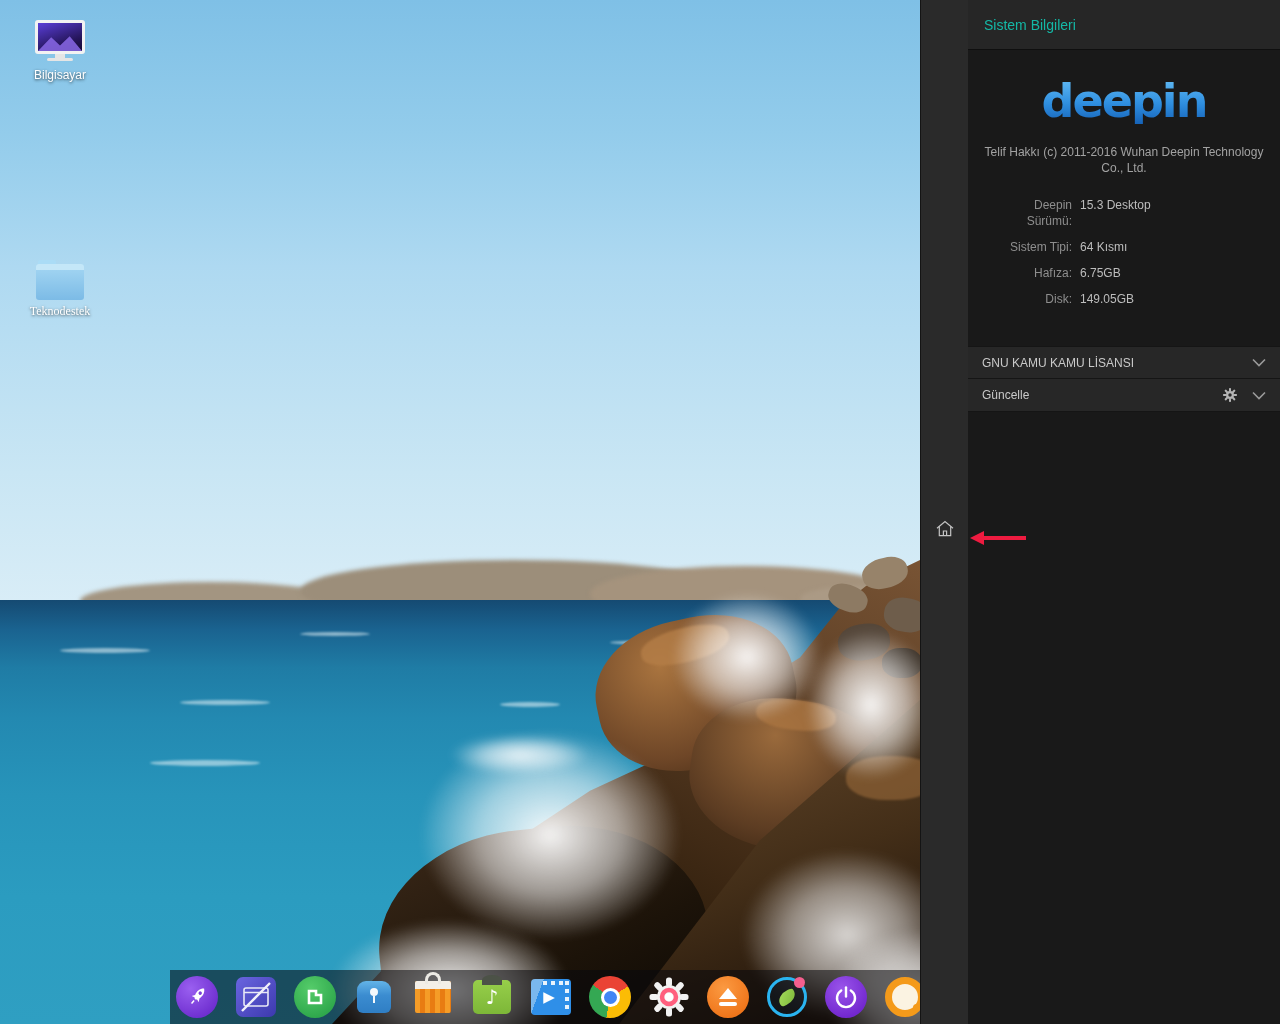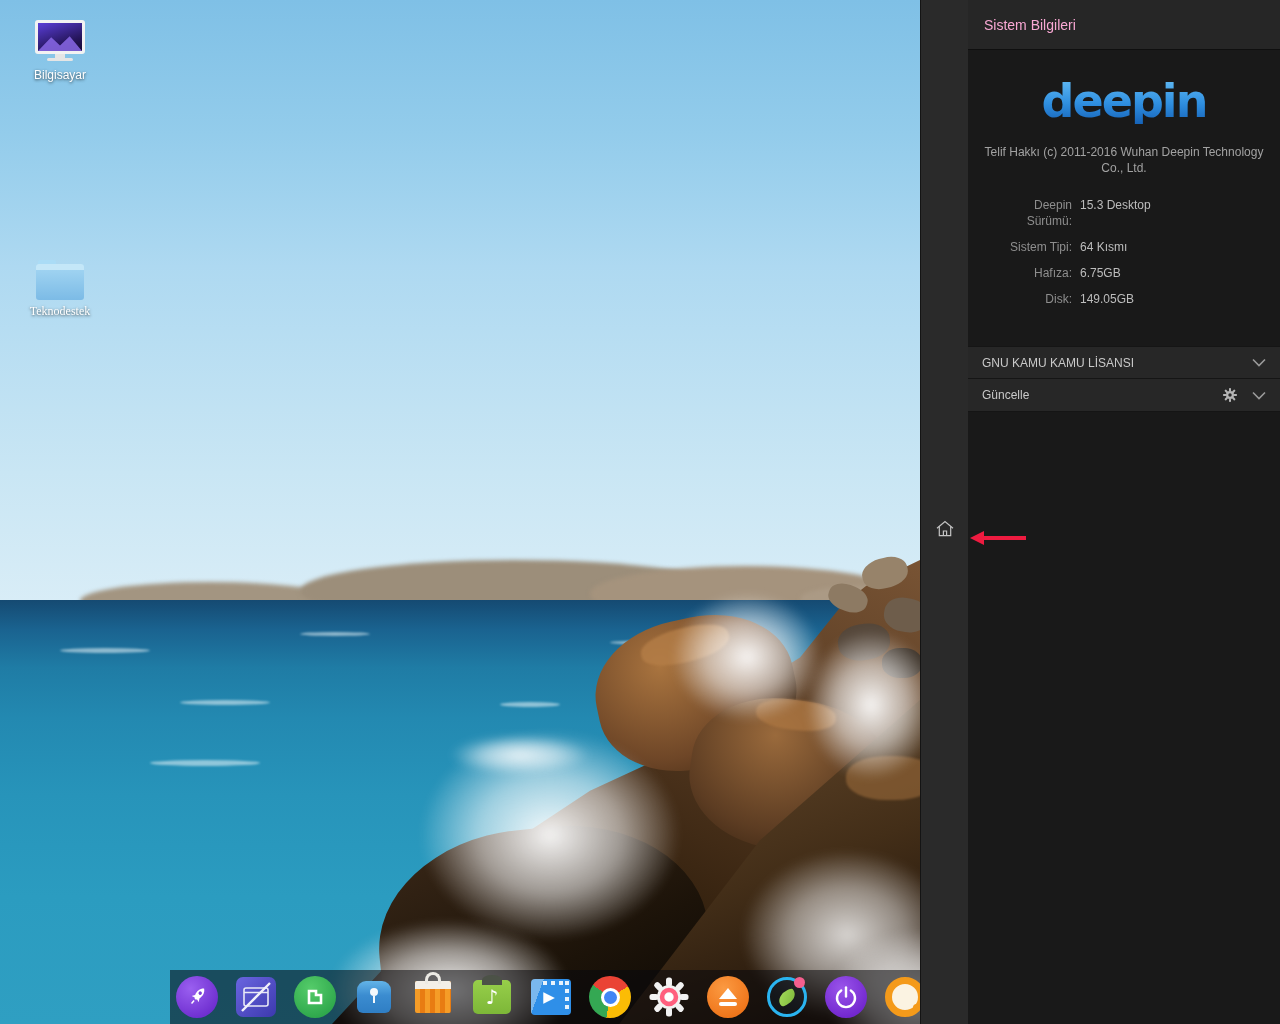--- a/index.html
+++ b/index.html
@@ -81,21 +81,21 @@
   .side-item.highlight { background:#232173; height:44px; margin:2px 0; box-shadow:inset 0 0 0 3px #ee1540; }
   .side-item.highlight svg { stroke:#e8e8ee; }
   .fn-label { position:absolute; font-size:10px; color:#c4c4c4; left:0; top:0; width:100%; height:100%;
     display:flex; align-items:center; justify-content:center; }
   .info-circle { width:26px; height:26px; border-radius:50%; background:#34a9e4; color:#16323f;
     display:flex; align-items:center; justify-content:center; font-weight:bold; font-size:15px; font-family:"DejaVu Serif", serif; }
 
   
   #panel { position:absolute; left:968px; top:0; width:312px; height:1024px; background:#191919; z-index:10; }
   #panel-header { height:50px; background:#262626; border-bottom:1px solid #0f0f0f; display:flex; align-items:center; padding-left:16px; }
-  #panel-header span { color:#f9a8d4; font-size:14px; }
+  #panel-header span { color:#14b8a6; font-size:14px; }
   #deepin-logo { margin-top:28px; text-align:center; font-family:"DejaVu Sans", sans-serif; font-weight:bold; font-size:46px; letter-spacing:-2px; line-height:1;
     background:linear-gradient(180deg,#62bbf4 0%,#2f8fe0 55%,#1663b8 100%); -webkit-background-clip:text; background-clip:text; color:transparent; }
   #copyright { margin:20px auto 0; width:286px; text-align:center; font-size:12px; color:#a2a2a2; line-height:16px; }
   #info-table { margin-top:16px; }
   .info-row { display:flex; padding:5px 14px 5px 0; }
   .info-label { width:104px; text-align:right; font-size:12px; color:#8e8e8e; flex:0 0 auto; line-height:16px;padding-left:34px; }
   .info-value { margin-left:8px; font-size:12px; color:#bdbdbd; line-height:16px; max-width:196px; }
   #sections { position:absolute; left:0; top:346px; width:100%; }
   .section-row { height:33px; background:#272727; border-top:1px solid #151515; border-bottom:1px solid #151515;
     display:flex; align-items:center; padding:0 14px; }

